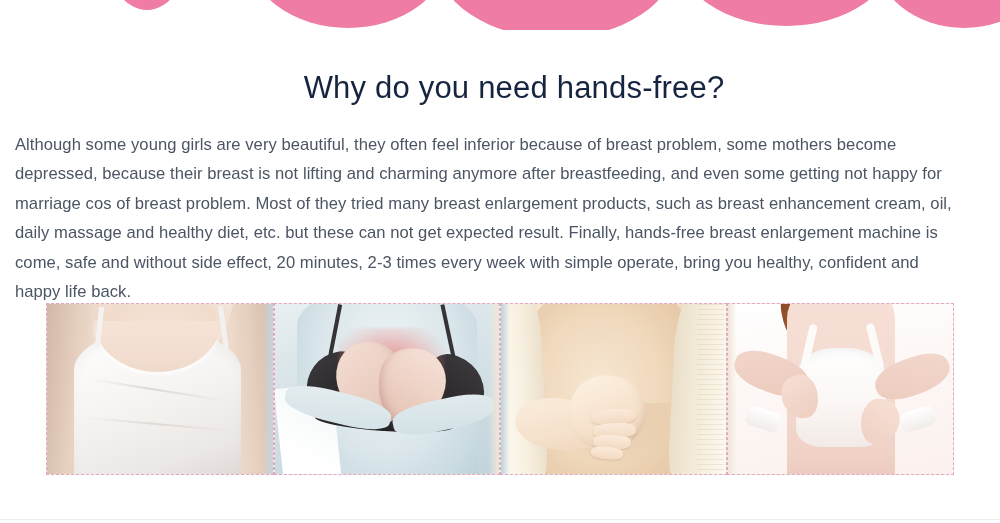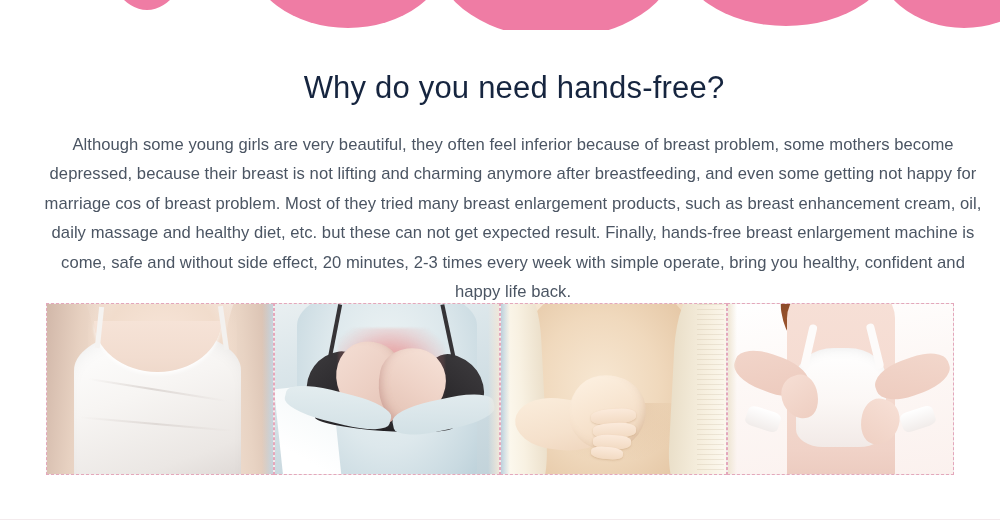--- a/index.html
+++ b/index.html
@@ -48,24 +48,24 @@
     font-weight: 400;
     letter-spacing: 0.2px;
     color: #16253f;
     line-height: 1.25;
     white-space: nowrap;
   }
 
   
   .body-copy {
     position: absolute;
-    left: 43px;
+    left: 15px;
     top: 113px;
     width: 940px;
-    text-align: center;
+    text-align: left;
     font-size: 16.6px;
     line-height: 29.5px;
     color: #4b5563;
     letter-spacing: 0.05px;
   }
 
   
   .gallery {
     position: absolute;
     left: 46px;

